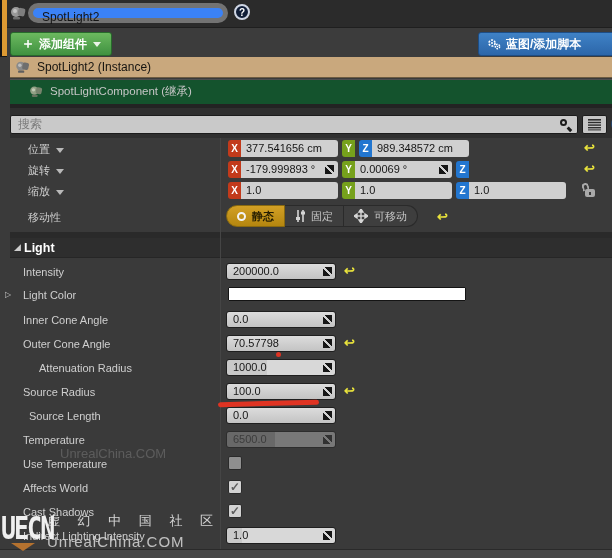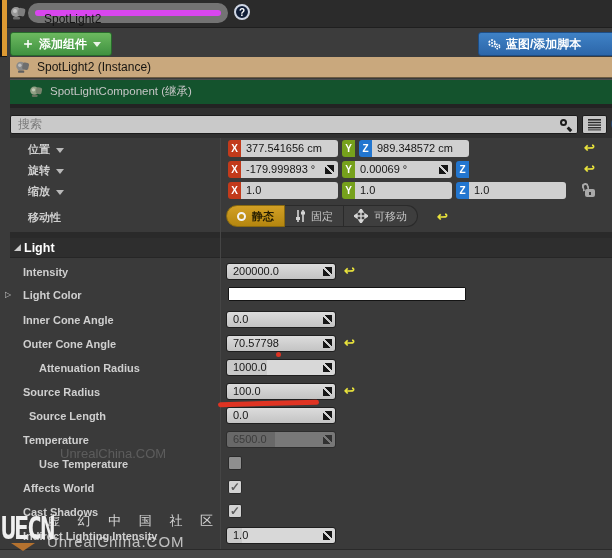--- a/index.html
+++ b/index.html
@@ -7,22 +7,22 @@
   .screen{
     position:relative;width:612px;height:558px;overflow:hidden;
     font-family:"Liberation Sans",sans-serif;background:#3a3a3a;
     -webkit-font-smoothing:antialiased;
   }
   
   .titlebar{position:absolute;left:0;top:0;width:612px;height:27px;background:#2b2b2b;}
   .edge-dark{position:absolute;left:0;top:0;width:7px;height:57px;background:#141414;z-index:5;}
   .edge-orange{position:absolute;left:2px;top:0;width:5px;height:56px;background:#dd9a33;z-index:6;}
   .name-field{
-    position:absolute;left:28px;top:3px;width:200px;height:20px;background:#d946ef;
-    border:7px solid #737373;border-radius:10px;color:#141414;font-size:12px;
+    position:absolute;left:28px;top:3px;width:200px;height:20px;background:#3b82f6;
+    border:5px solid #737373;border-radius:10px;color:#141414;font-size:12px;
     line-height:18px;padding-left:9px;
   }
   .help-circle{
     position:absolute;left:234px;top:4px;width:16px;height:16px;border-radius:50%;
     background:#101e38;border:2px solid #cfd6e4;color:#fff;font-size:10px;font-weight:bold;
     text-align:center;line-height:13px;
   }
   .toolbar{position:absolute;left:0;top:27px;width:612px;height:30px;background:#3c3c3c;border-top:1px solid #1f1f1f;}
   .btn-green{
     position:absolute;left:10px;top:4px;height:24px;padding:0 10px;border-radius:3px;
@@ -52,21 +52,21 @@
     border-radius:2px;color:#7c7c7c;font-size:12px;line-height:17px;padding:0 24px 0 7px;
   }
   .mag{position:absolute;right:6px;top:3px;width:11px;height:11px;}
   .mag .lens{position:absolute;left:0;top:0;width:7px;height:7px;border:2px solid #1b1b1b;border-radius:50%;}
   .mag .handle{position:absolute;left:8px;top:8px;width:2.5px;height:5px;background:#1b1b1b;transform:rotate(-45deg);}
   .grid-btn{position:absolute;left:572px;top:7px;width:25px;height:19px;background:#c6c6c6;border:1px solid #1c1c1c;border-radius:2px;display:flex;align-items:center;justify-content:center;}
   .eye-cut{position:absolute;left:601px;top:8px;width:16px;height:16px;border-radius:50%;background:#8fb0d8;border:2px solid #24466e;}
   
   .details-bg{position:absolute;left:10px;top:138px;width:602px;height:411px;background:#3a3a3a;}
   .splitter{position:absolute;left:220px;top:138px;width:1px;height:411px;background:#272727;border-right:1px solid #454545;z-index:1;}
-  .row-label{position:absolute;color:#cfcfcf;font-size:11px;white-space:nowrap;font-weight:bold;}
+  .row-label{position:absolute;color:#cfcfcf;font-size:11px;white-space:nowrap;}
   .tri-down{display:inline-block;width:0;height:0;border-left:4px solid transparent;border-right:4px solid transparent;border-top:5px solid #b9b9b9;margin-left:6px;vertical-align:middle;}
   .xyz{position:absolute;display:flex;height:17px;}
   .tab{width:13px;height:17px;color:#fff;font-size:10px;font-weight:bold;text-align:center;line-height:17px;border-radius:3px 0 0 3px;}
   .vfield{height:17px;background:#d0d0d0;border-radius:0 3px 3px 0;color:#161616;font-size:11px;line-height:17px;padding-left:5px;position:relative;}
   .drag{position:absolute;right:4px;top:4px;width:9px;height:9px;background:linear-gradient(45deg,#161616 40%,rgba(0,0,0,0) 40%,rgba(0,0,0,0) 60%,#161616 60%);}
   .reset{position:absolute;color:#e8e23c;font-size:13px;font-weight:bold;line-height:14px;}
   .lock{position:absolute;width:13px;height:15px;}
   .lock .shackle{position:absolute;left:0px;top:0px;width:7px;height:8px;border:2px solid #a9a9a9;border-bottom:none;border-radius:5px 5px 0 0;transform:rotate(-14deg);}
   .lock .body{position:absolute;left:3px;top:6px;width:10px;height:8px;background:#a9a9a9;border-radius:2px;}
   .lock .hole{position:absolute;left:7px;top:9px;width:2px;height:3px;background:#3a3a3a;}
@@ -300,21 +300,21 @@
   <div class="row-label" style="left:23px;top:386px;">Source Radius</div>
   <div class="spin" style="left:226px;top:383px;z-index:2;"><span>100.0</span><span class="drag"></span></div>
   <div class="reset" style="left:344px;top:384px;">↩</div>
 
   <div class="row-label" style="left:29px;top:410px;">Source Length</div>
   <div class="spin" style="left:226px;top:407px;z-index:2;"><span>0.0</span><span class="drag"></span></div>
 
   <div class="row-label" style="left:23px;top:434px;">Temperature</div>
   <div class="spin disabled" style="left:226px;top:431px;z-index:2;"><span>6500.0</span><span class="drag"></span></div>
 
-  <div class="row-label" style="left:23px;top:458px;margin-left:16px;">Use Temperature</div>
+  <div class="row-label" style="left:23px;top:458px;">Use Temperature</div>
   <div class="checkbox" style="top:456px;z-index:2;">✓</div>
 
   <div class="row-label" style="left:23px;top:482px;">Affects World</div>
   <div class="checkbox checked" style="top:480px;z-index:2;">✓</div>
 
   <div class="row-label" style="left:23px;top:506px;">Cast Shadows</div>
   <div class="checkbox checked" style="top:504px;z-index:2;">✓</div>
 
   <div class="row-label" style="left:23px;top:530px;">Indirect Lighting Intensity</div>
   <div class="spin fill14" style="left:226px;top:527px;z-index:2;"><span>1.0</span><span class="drag"></span></div>

